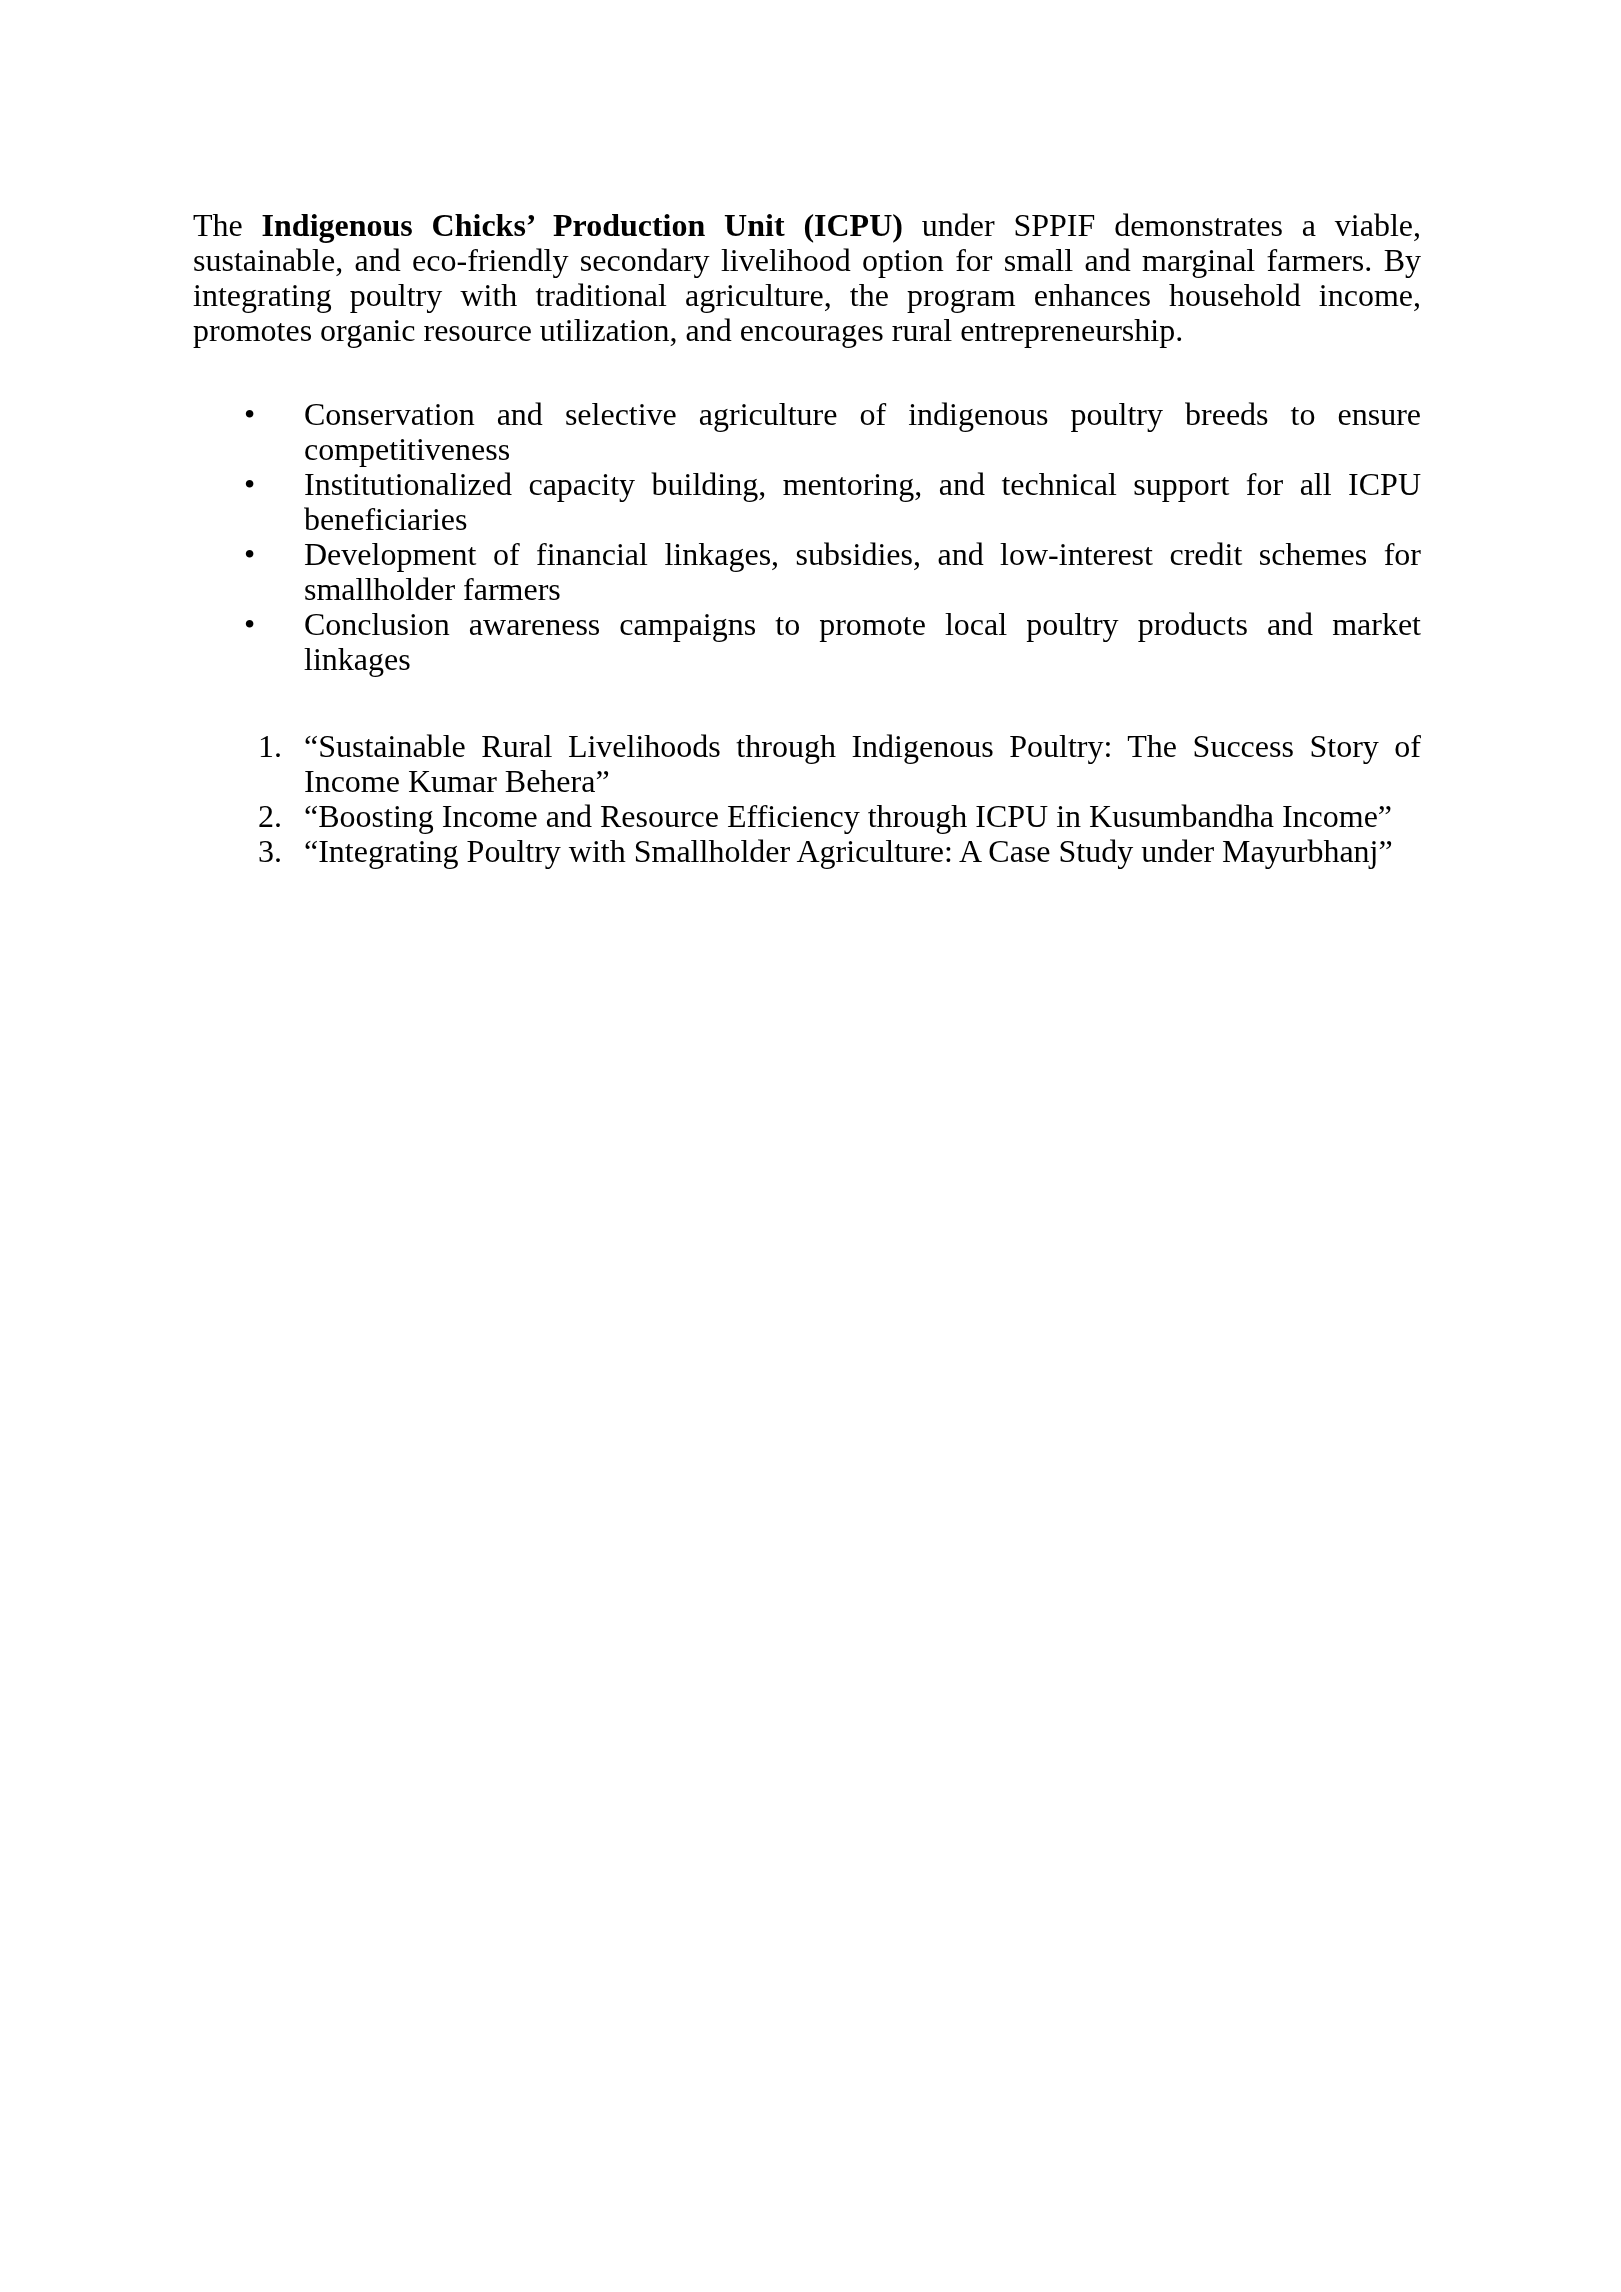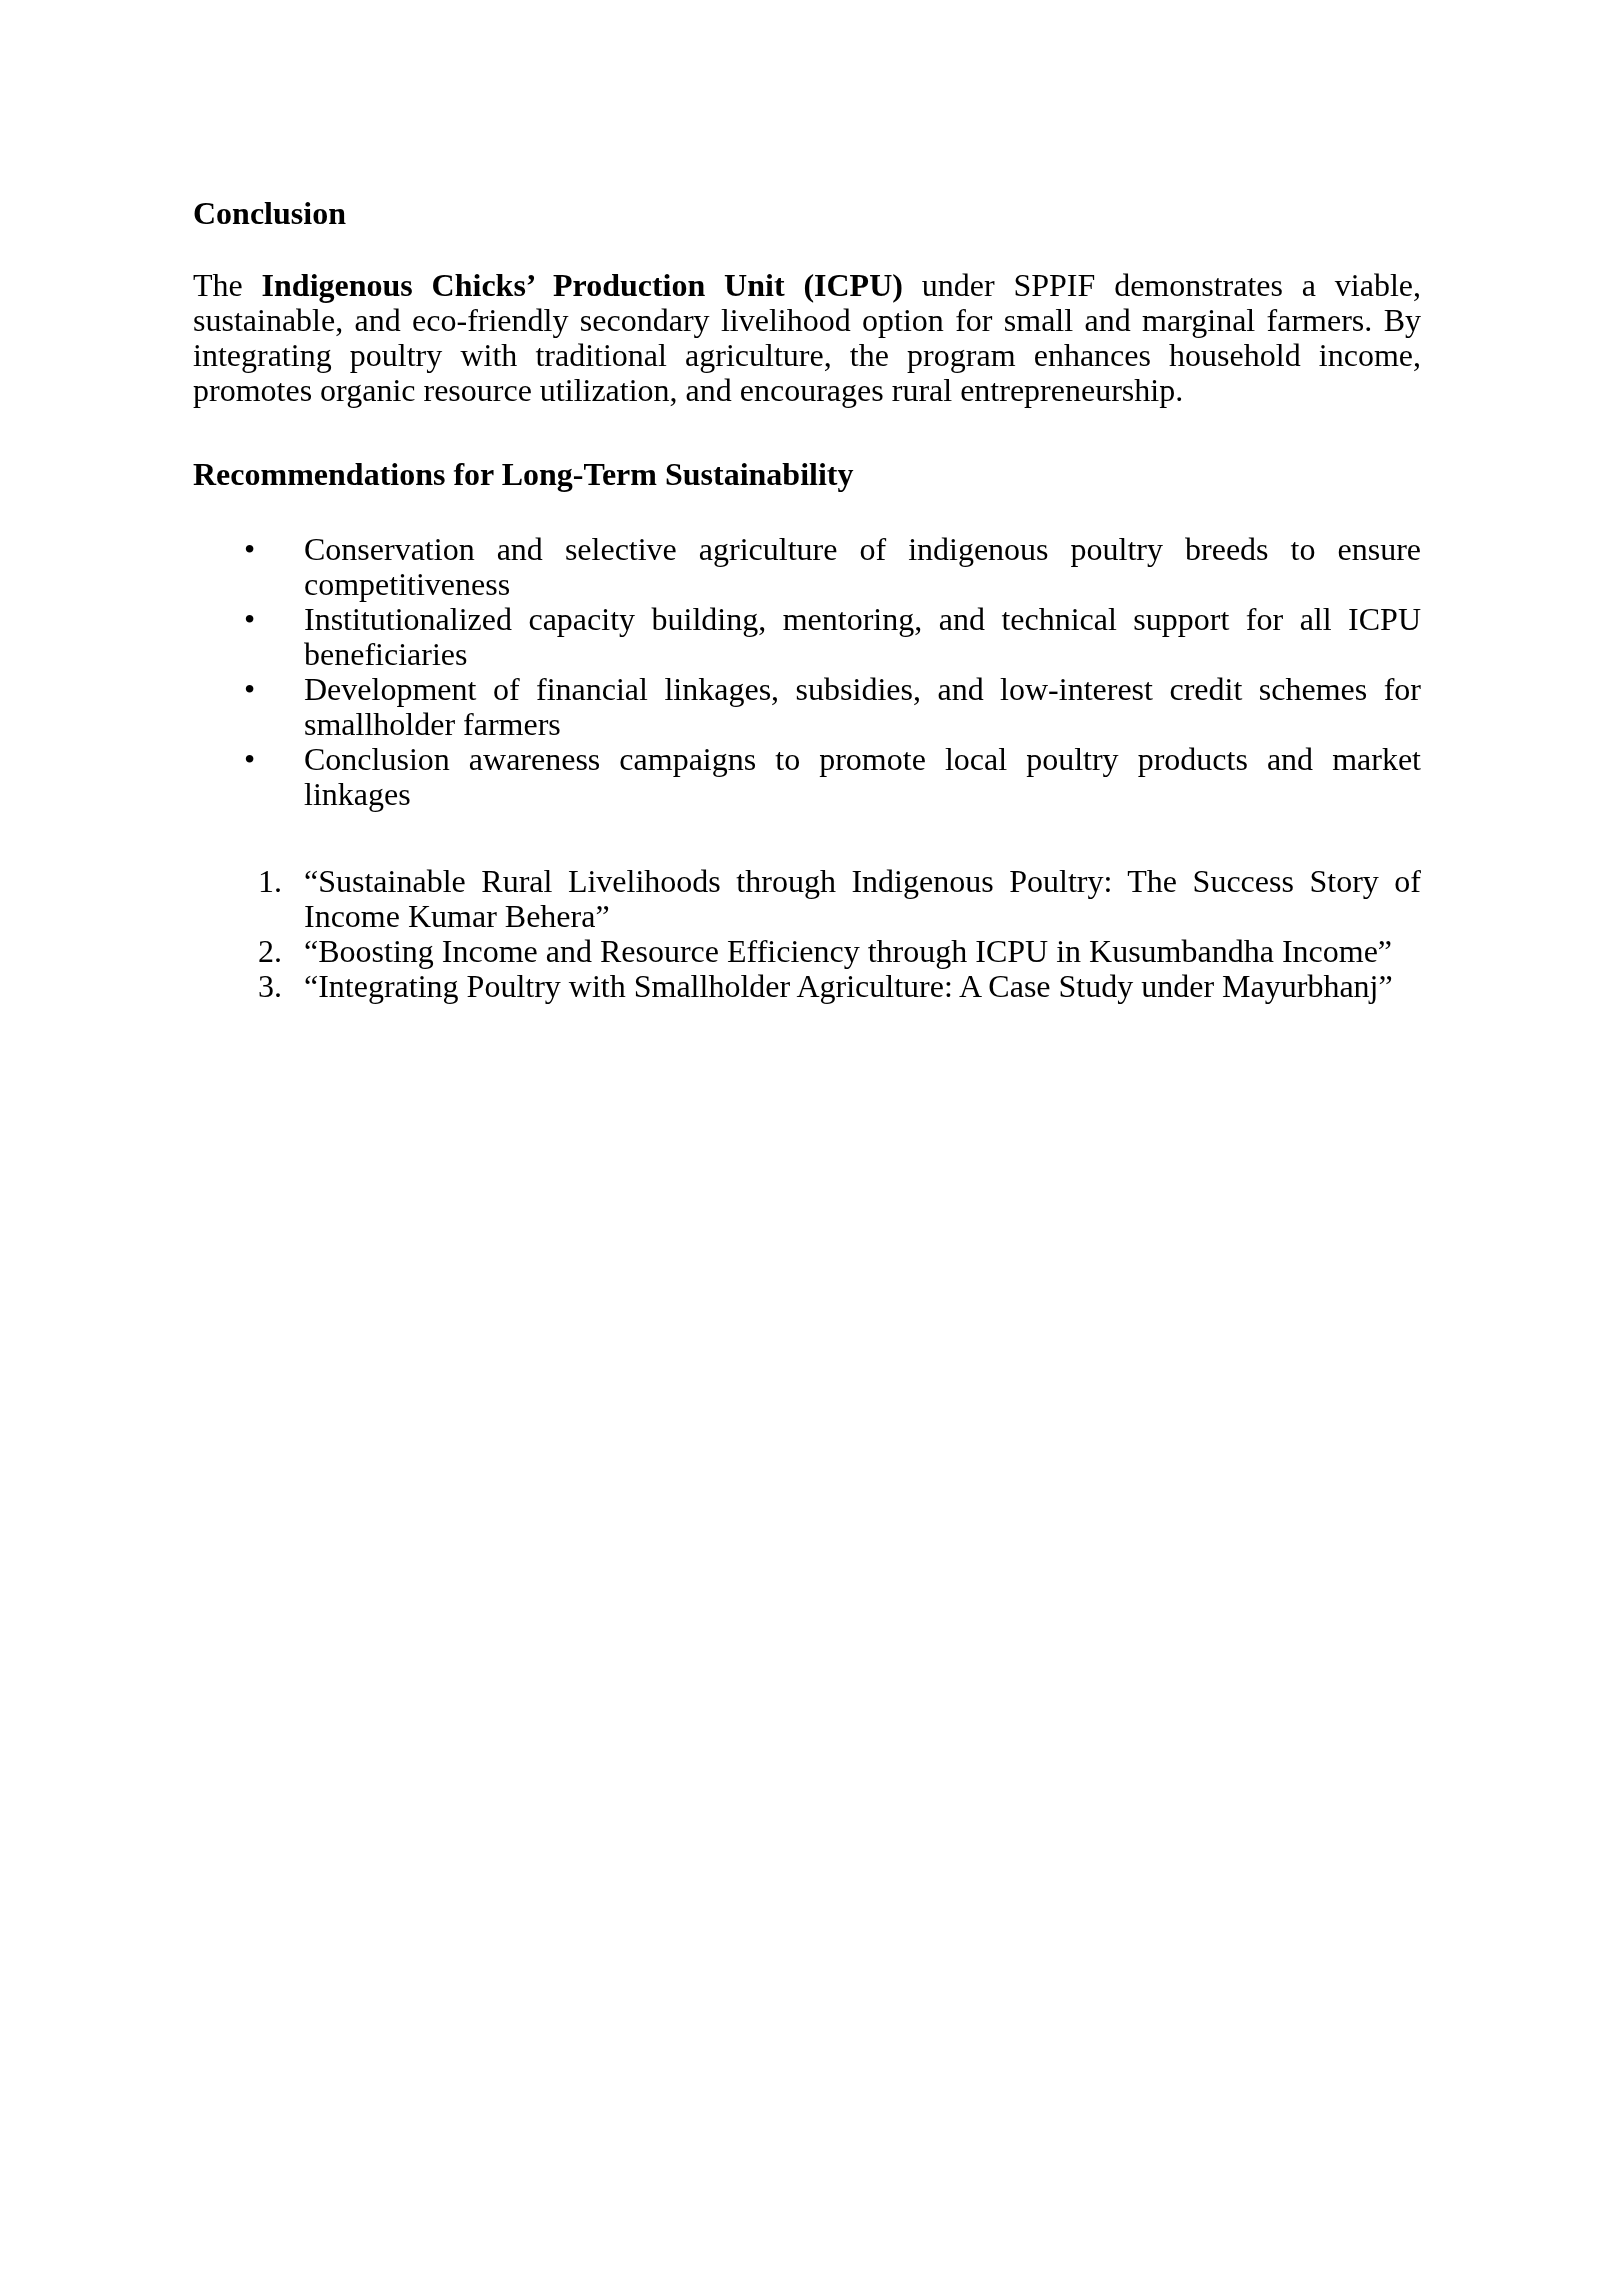--- a/index.html
+++ b/index.html
@@ -55,25 +55,23 @@
     position: absolute;
     left: 65px;
     top: 0;
   }
 </style>
 </head>
 <body>
 
 <div class="page">
 
-  <p class="heading h-conclusion">Conclusion</p>
 
   <p class="body-para"><span>The </span><span class="bold-inline">Indigenous Chicks’ Production Unit (ICPU)</span><span> under SPPIF demonstrates a viable, sustainable, and eco-friendly secondary livelihood option for small and marginal farmers. By integrating poultry with traditional agriculture, the program enhances household income, promotes organic resource utilization, and encourages rural entrepreneurship.</span></p>
 
-  <p class="heading h-recommendations">Recommendations for Long-Term Sustainability</p>
 
   <ul class="bullet-list">
     <li>
       <span class="bullet-marker">•</span>
       <span>Conservation and selective agriculture of indigenous poultry breeds to ensure competitiveness</span>
     </li>
     <li>
       <span class="bullet-marker">•</span>
       <span>Institutionalized capacity building, mentoring, and technical support for all ICPU beneficiaries</span>
     </li>

